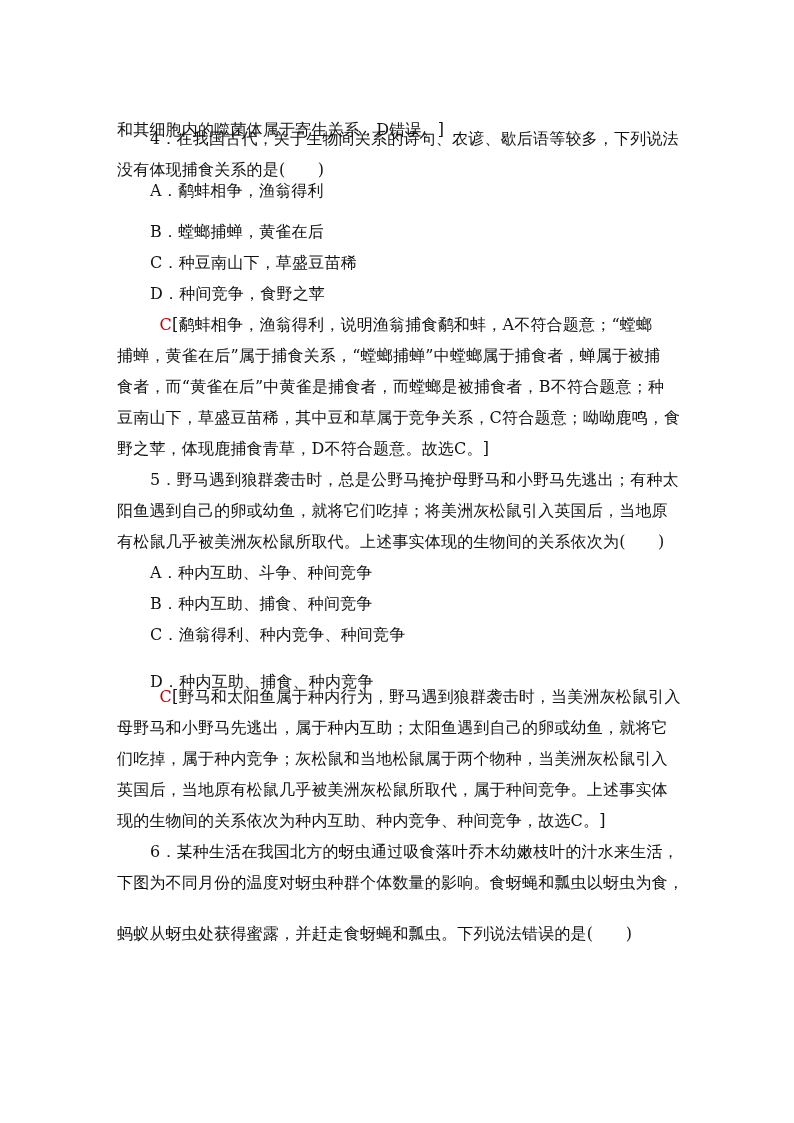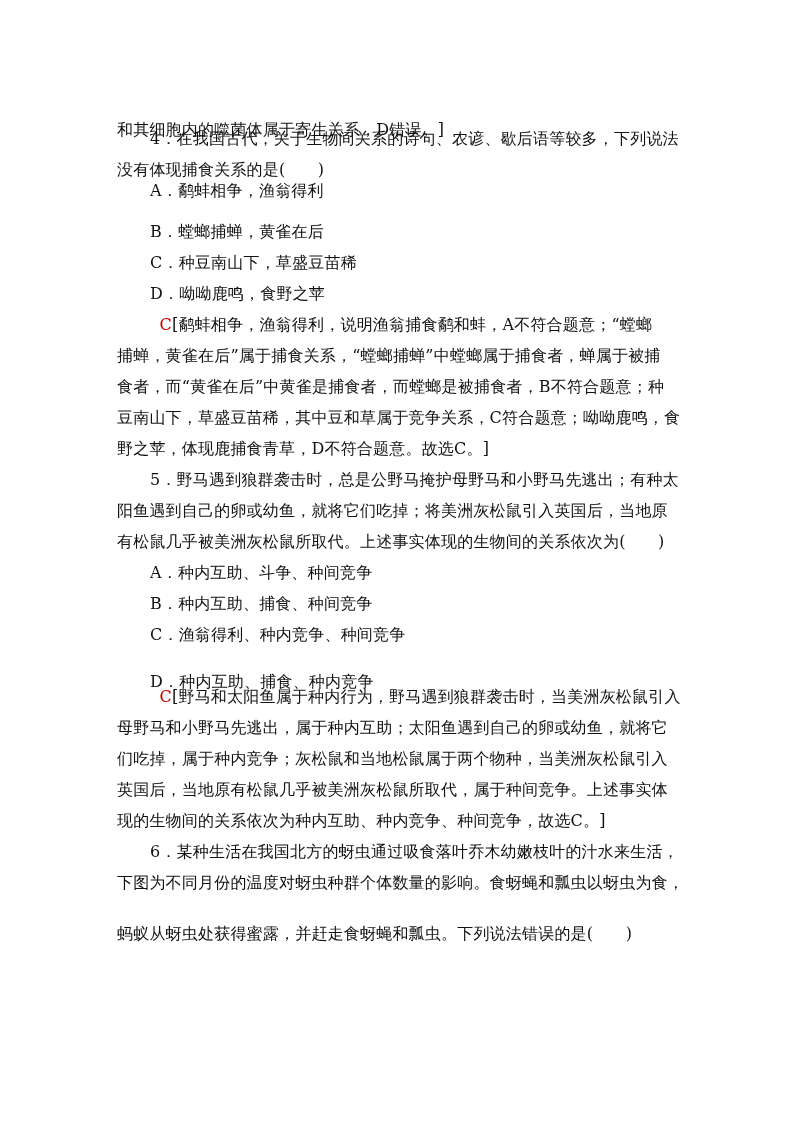--- a/index.html
+++ b/index.html
@@ -43,21 +43,21 @@
 <div class="page">
 
   <div class="line" style="top:120px">和其细胞内的噬菌体属于寄生关系，D错误。]</div>
 
   <div class="line indent" style="top:130px;top:129px">4．在我国古代，关于生物间关系的诗句、农谚、歇后语等较多，下列说法</div>
   <div class="line" style="top:160px">没有体现捕食关系的是(　　)</div>
 
   <div class="line opt" style="top:181px">A．鹬蚌相争，渔翁得利</div>
   <div class="line opt" style="top:222px">B．螳螂捕蝉，黄雀在后</div>
   <div class="line opt" style="top:253px">C．种豆南山下，草盛豆苗稀</div>
-  <div class="line opt" style="top:284px">D．呦呦鹿鸣，食野之苹</div>
+  <div class="line opt" style="top:284px">D．种间竞争，食野之苹</div>
 
   <div class="line indent" style="top:315px">
     <span class="ans">C</span><span>[鹬蚌相争，渔翁得利，说明渔翁捕食鹬和蚌，A不符合题意；“螳螂</span>
   </div>
   <div class="line" style="top:346px">捕蝉，黄雀在后”属于捕食关系，“螳螂捕蝉”中螳螂属于捕食者，蝉属于被捕</div>
   <div class="line" style="top:377px">食者，而“黄雀在后”中黄雀是捕食者，而螳螂是被捕食者，B不符合题意；种</div>
   <div class="line" style="top:408px">豆南山下，草盛豆苗稀，其中豆和草属于竞争关系，C符合题意；呦呦鹿鸣，食</div>
   <div class="line" style="top:439px">野之苹，体现鹿捕食青草，D不符合题意。故选C。]</div>
 
   <div class="line indent" style="top:470px">5．野马遇到狼群袭击时，总是公野马掩护母野马和小野马先逃出；有种太</div>

